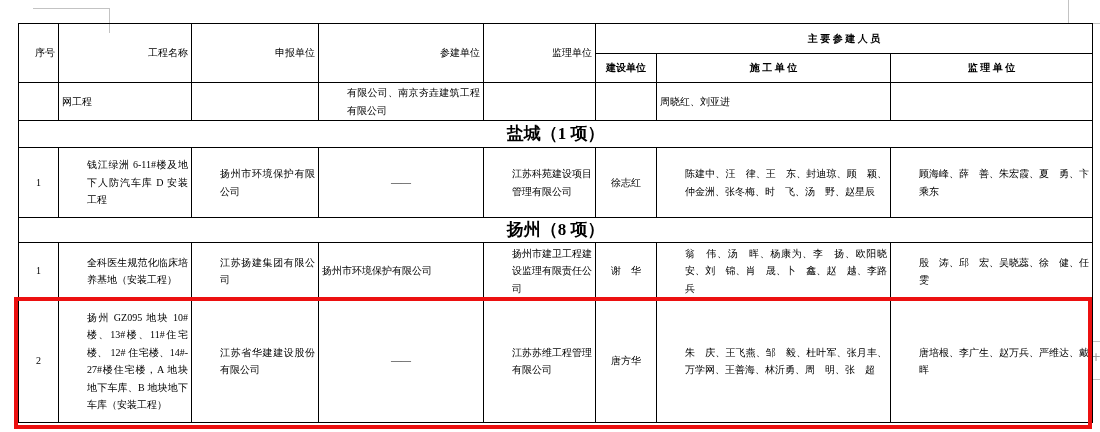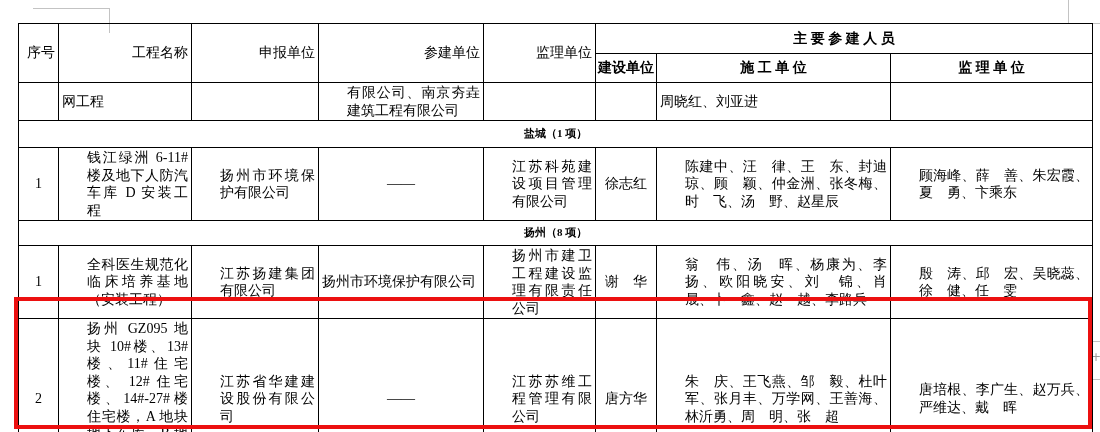--- a/index.html
+++ b/index.html
@@ -8,40 +8,40 @@
   .sheet{position:relative;width:1100px;height:432px;background:#ffffff;}
 
   
   .artifact{position:absolute;background:#c3c3c3;}
   .plus-mark{position:absolute;left:1091px;top:349px;width:9px;height:16px;
              color:#9a9a9a;font-size:12px;line-height:16px;text-align:center;
              font-family:"DejaVu Sans",sans-serif;}
 
   table.doc{position:absolute;left:18px;top:23px;width:1074px;
             border-collapse:collapse;table-layout:fixed;}
-  td{border:1px solid #000;font-size:14px;line-height:17.5px;
+  td{border:1px solid #000;font-size:10px;line-height:17.5px;
      padding:1px 3px;vertical-align:middle;word-break:break-all;overflow:hidden;}
 
   .c{text-align:center;}
   .j{text-align:justify;padding-left:28px;}
   .l{text-align:left;}
   .tight{padding-left:1px;padding-right:1px;font-family:Liberation Serif, serif;}
 
   tr.h1{height:30px;}
   tr.h2{height:29px;}
   tr.rcont{height:36px;margin-top:36px;}
   tr.rsec{height:27px;}
   tr.ryc{height:70px;}
   tr.rsec2{height:25px;}
   tr.ryz1{height:57px;}
   tr.ryz2{height:123px;}
 
   td.hdr-left{text-align:right;font-weight:normal;}
   td.hdr-right{text-align:center;font-weight:bold;}
-  td.section{text-align:center;font-weight:bold;font-size:11px;}
+  td.section{text-align:center;font-weight:bold;font-size:17px;}
 
   
   .redbox{position:absolute;left:14px;top:297px;width:1070px;height:124px;
           border:4px solid #ec1010;pointer-events:none;}
 </style>
 </head>
 <body>
 
 <div class="sheet">
 

